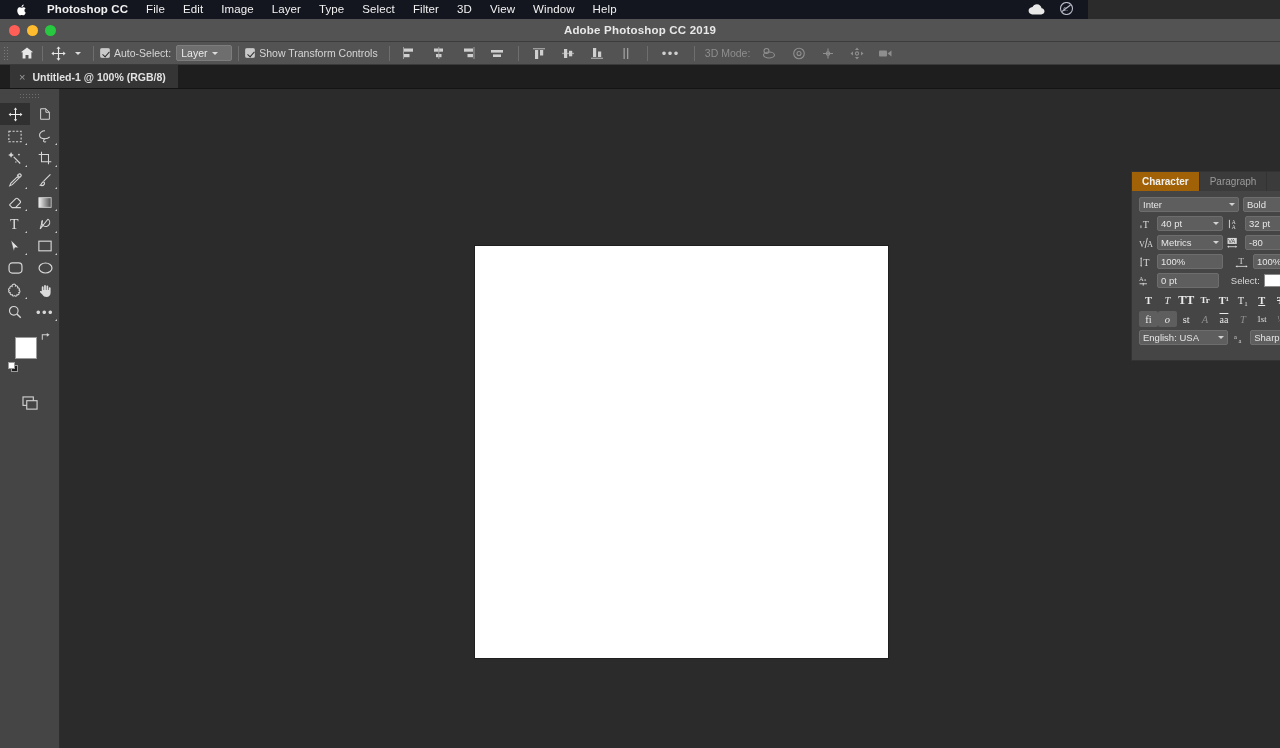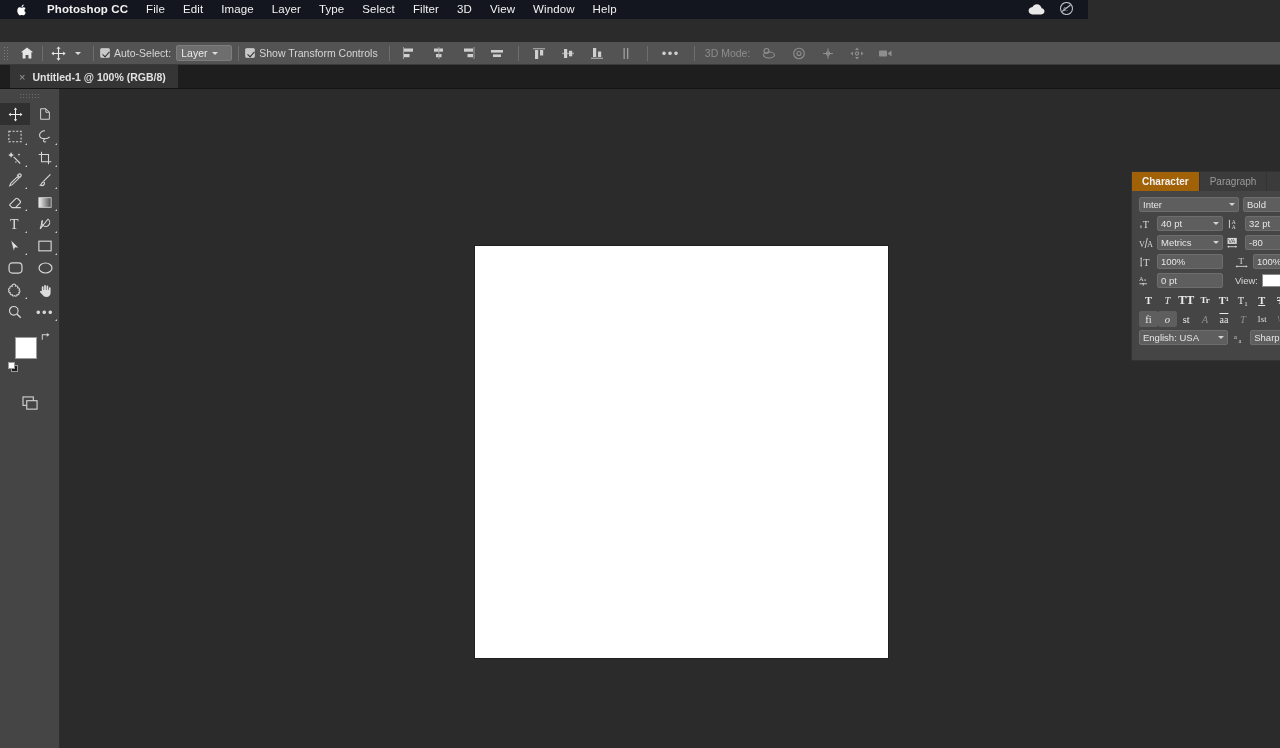--- a/index.html
+++ b/index.html
@@ -228,20 +228,28 @@
       <span>
         <svg width="15" height="13" viewBox="0 0 15 13">
             <circle cx="7.5" cy="6.5" r="6" fill="none" stroke="#b9bcc9" stroke-width="1.1"></circle>
             <path d="M3 9.5 L11.5 3" stroke="#b9bcc9" stroke-width="1.1" fill="none"></path>
             <text x="4.2" y="9.2" font-size="7" fill="#b9bcc9" font-family="Liberation Serif, serif">C</text>
           </svg>
       </span>
     </div>
   </div>
 
+  <div class="titlebar">
+    <div class="traffic">
+      <div class="dot red"></div>
+      <div class="dot yellow"></div>
+      <div class="dot green"></div>
+    </div>
+    <div class="window-title">Adobe Photoshop CC 2019</div>
+  </div>
 
   <div class="optionsbar">
     <div class="grip"></div>
     <div class="ob-btn home-icon">
       <svg width="14" height="14" viewBox="0 0 16 16">
           <path fill="#e6e6e6" d="M8 1.6 1 7.2h2v7.2h3.3v-4.2h3.4v4.2H13V7.2h2z"></path>
         </svg>
     </div>
     <div class="ob-sep"></div>
     <div class="ob-btn">
@@ -636,21 +644,21 @@
           <svg width="14" height="12" viewBox="0 0 15 13">
               <text x="0" y="7" font-size="7" font-family="Liberation Serif, serif" fill="#d8d8d8">A</text>
               <text x="5.5" y="6" font-size="5" font-family="Liberation Serif, serif" fill="#d8d8d8">a</text>
               <path stroke="#d8d8d8" stroke-width="1" d="M0.5 9.5h8"></path>
               <path stroke="#d8d8d8" stroke-width="1" d="M4.5 8.5v3"></path>
             </svg>
         </div>
         <div class="field" style="width:66px">
           <span>0 pt</span>
         </div>
-        <div class="cp-lbl" style="margin-left:8px">View:</div>
+        <div class="cp-lbl" style="margin-left:8px">Select:</div>
         <div class="colorchip" style="background: rgb(255, 255, 255);"></div>
       </div>
 
       <div class="style-row">
         <div class="sbtn" style="font-weight:bold">
           <span>T</span>
         </div>
         <div class="sbtn" style="font-style:italic">
           <span>T</span>
         </div>

